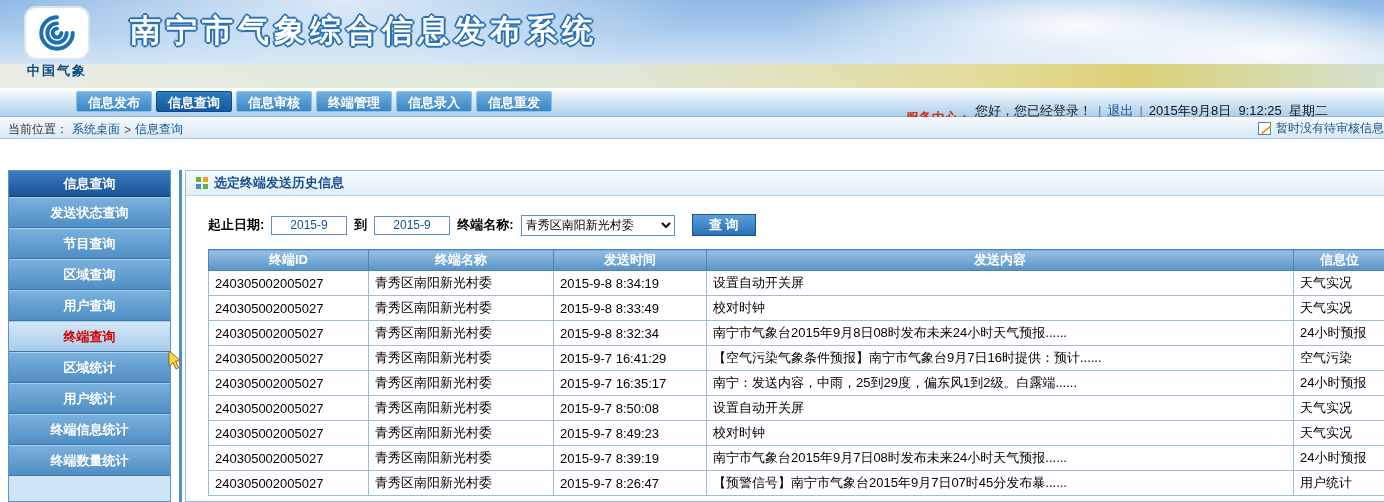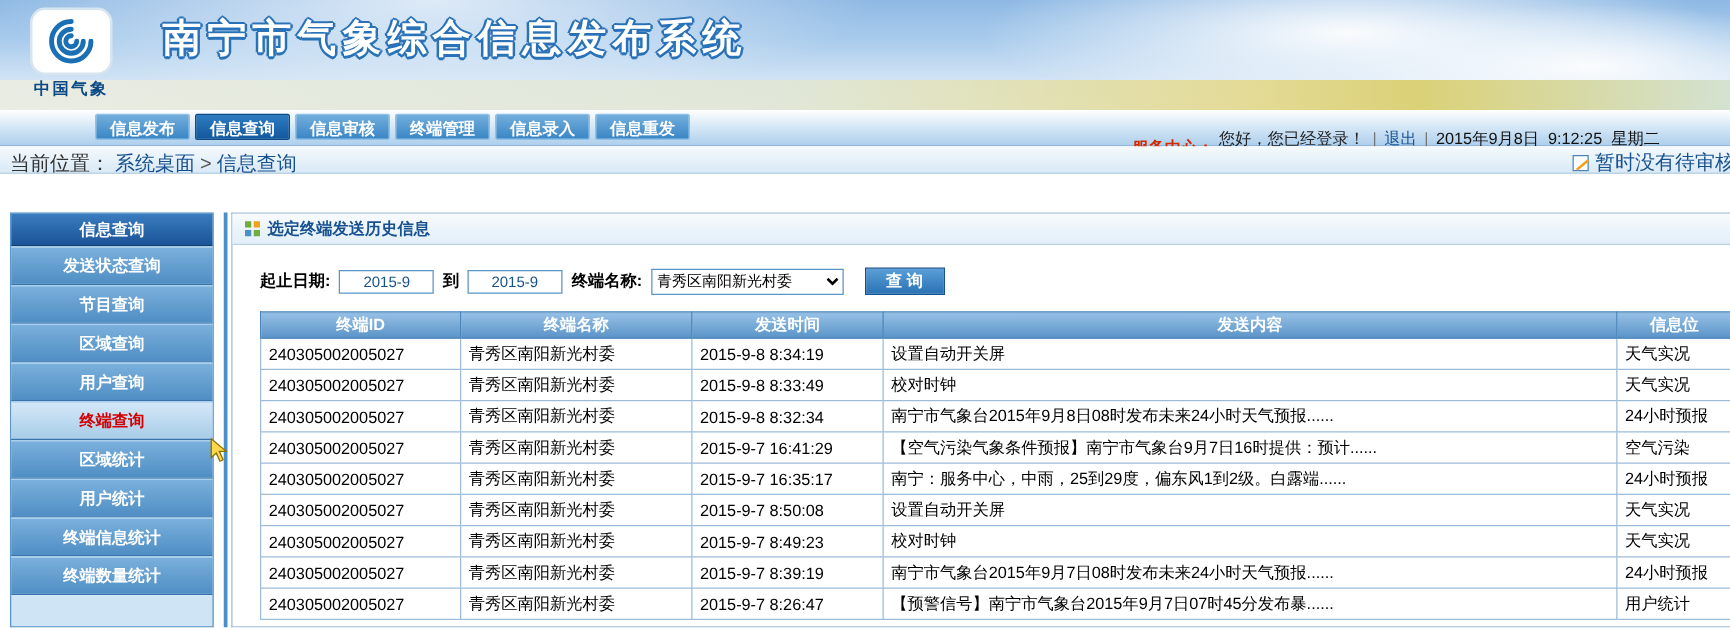--- a/index.html
+++ b/index.html
@@ -64,21 +64,21 @@
   .greet { color:#222; }
   .sep { color:#777; padding:0 2px; }
   .logout { color:#17518f; cursor:pointer; }
   .datetime { color:#111; }
 
   
   .crumbbar {
     position:absolute; left:0; top:117px; width:1384px; height:22px;
     background:linear-gradient(180deg,#f5fafd 0%, #d9e9f6 100%);
     border-bottom:1px solid #a8c8e0;
-    font-size:16px;
+    font-size:12px;
   }
   .crumb-left { position:absolute; left:8px; top:4px; display:flex; gap:4px; align-items:center; }
   .crumb-label { color:#333; }
   .crumb-link { color:#17518f; cursor:pointer; }
   .crumb-sep { color:#555; }
   .notice { position:absolute; left:1258px; top:3px; display:flex; gap:5px; align-items:center; white-space:nowrap; }
   .notice-icon { width:13px; height:13px; background:#fff; border:1px solid #4a84b8; position:relative; flex:0 0 auto; }
   .notice-icon::after { content:""; position:absolute; left:1px; top:6px; width:12px; height:2px; background:#f0a21e; transform:rotate(-40deg); }
   .notice-text { color:#17518f; }
 
@@ -274,21 +274,21 @@
           <td>240305002005027</td>
           <td>青秀区南阳新光村委</td>
           <td>2015-9-7 16:41:29</td>
           <td>【空气污染气象条件预报】南宁市气象台9月7日16时提供：预计......</td>
           <td>空气污染</td>
         </tr>
         <tr>
           <td>240305002005027</td>
           <td>青秀区南阳新光村委</td>
           <td>2015-9-7 16:35:17</td>
-          <td>南宁：服务中心，中雨，25到29度，偏东风1到2级。白露端......</td>
+          <td>南宁：发送内容，中雨，25到29度，偏东风1到2级。白露端......</td>
           <td>24小时预报</td>
         </tr>
         <tr>
           <td>240305002005027</td>
           <td>青秀区南阳新光村委</td>
           <td>2015-9-7 8:50:08</td>
           <td>设置自动开关屏</td>
           <td>天气实况</td>
         </tr>
         <tr>

